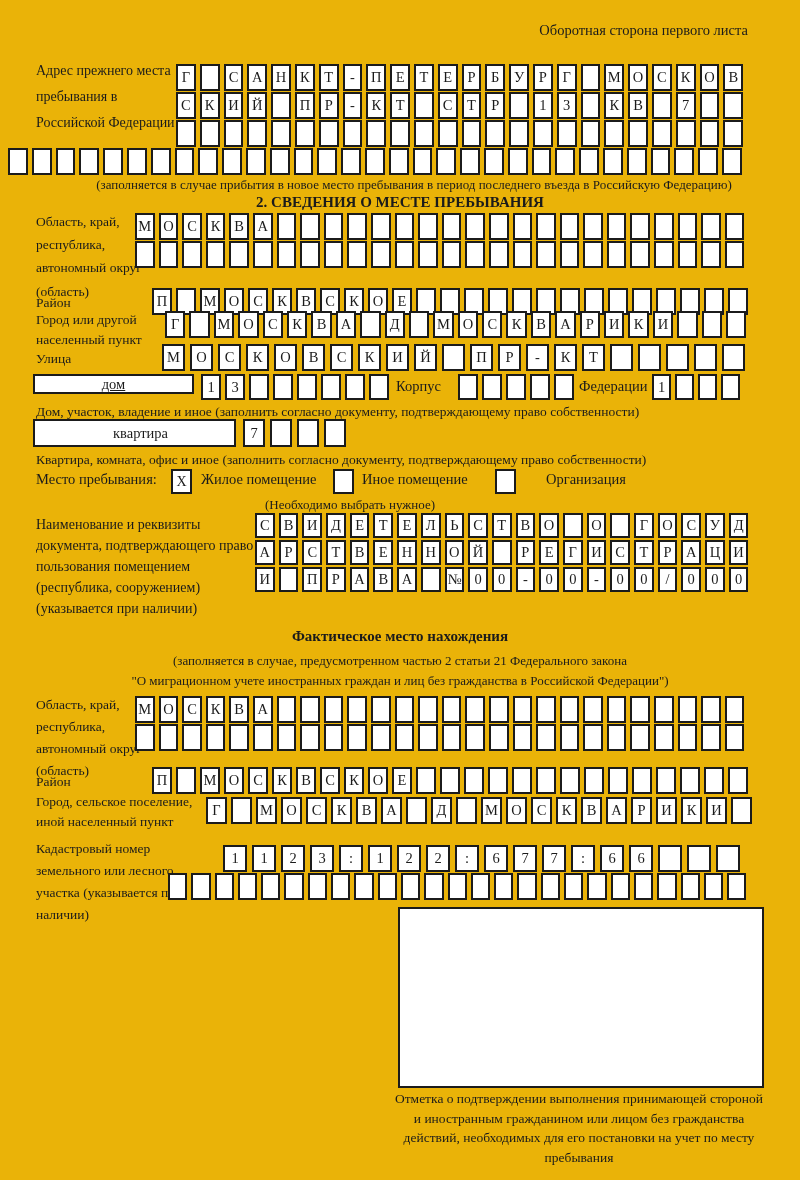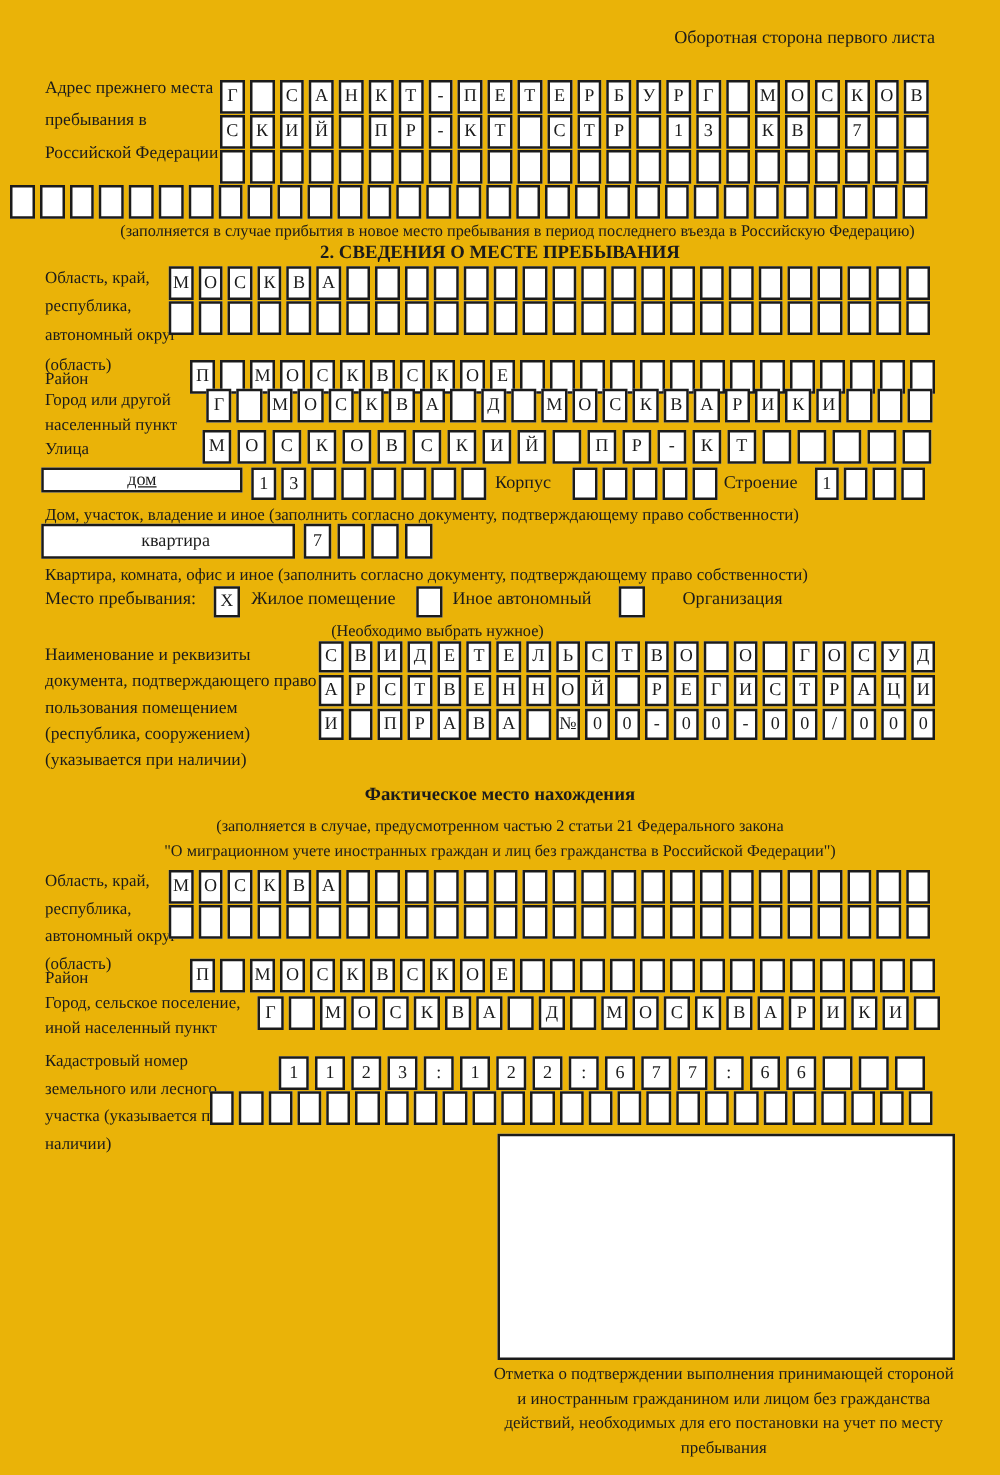--- a/index.html
+++ b/index.html
@@ -305,21 +305,21 @@
       <span class="cell"></span>
     </div>
   <div class="abs" style="left:396px;top:378px;font-size:14.5px;">Корпус</div>
   <div class="cellrow" style="left:458px;top:374px;--cw:20px;--gap:4px;--ch:26px">
       <span class="cell"></span>
       <span class="cell"></span>
       <span class="cell"></span>
       <span class="cell"></span>
       <span class="cell"></span>
     </div>
-  <div class="abs" style="left:579px;top:378px;font-size:14.5px;">Строение</div>
+  <div class="abs" style="left:579px;top:378px;font-size:14.5px;">Федерации</div>
   <div class="cellrow" style="left:652px;top:374px;--cw:19px;--gap:4px;--ch:26px">
       <span class="cell">1</span>
       <span class="cell"></span>
       <span class="cell"></span>
       <span class="cell"></span>
     </div>
   <div class="abs" style="left:36px;top:404px;font-size:13.5px;">Дом, участок, владение и иное (заполнить согласно документу, подтверждающему право собственности)</div>
 
   <div class="namebox" style="left:33px;top:419px;width:203px;height:28px;padding-left:12px;">квартира</div>
   <div class="cellrow" style="left:243px;top:419px;--cw:22px;--gap:5px;--ch:28px">
@@ -327,21 +327,21 @@
       <span class="cell"></span>
       <span class="cell"></span>
       <span class="cell"></span>
     </div>
   <div class="abs" style="left:36px;top:452px;font-size:13.5px;">Квартира, комната, офис и иное (заполнить согласно документу, подтверждающему право собственности)</div>
 
   <div class="abs" style="left:36px;top:471px;font-size:14.5px;">Место пребывания:</div>
   <div class="cbx" style="left:171px;top:469px;width:21px;height:25px;">X</div>
   <div class="abs" style="left:201px;top:471px;font-size:14.5px;">Жилое помещение</div>
   <div class="cbx" style="left:333px;top:469px;width:21px;height:25px;"></div>
-  <div class="abs" style="left:362px;top:471px;font-size:14.5px;">Иное автономный</div>
+  <div class="abs" style="left:362px;top:471px;font-size:14.5px;">Иное помещение</div>
   <div class="cbx" style="left:495px;top:469px;width:21px;height:25px;"></div>
   <div class="abs" style="left:546px;top:471px;font-size:14.5px;">Организация</div>
   <div class="abs" style="left:135px;top:497px;width:430px;text-align:center;font-size:13px;">(Необходимо выбрать нужное)</div>
 
   <div class="abs" style="left:36px;top:514px;width:218px;font-size:14px;line-height:1.5;">Наименование и реквизиты документа, подтверждающего право пользования помещением (республика, сооружением) (указывается при наличии)</div>
   <div class="cellrow" style="left:255px;top:513px;--cw:19.7px;--gap:4px;--ch:25px">
       <span class="cell">С</span>
       <span class="cell">В</span>
       <span class="cell">И</span>
       <span class="cell">Д</span>

